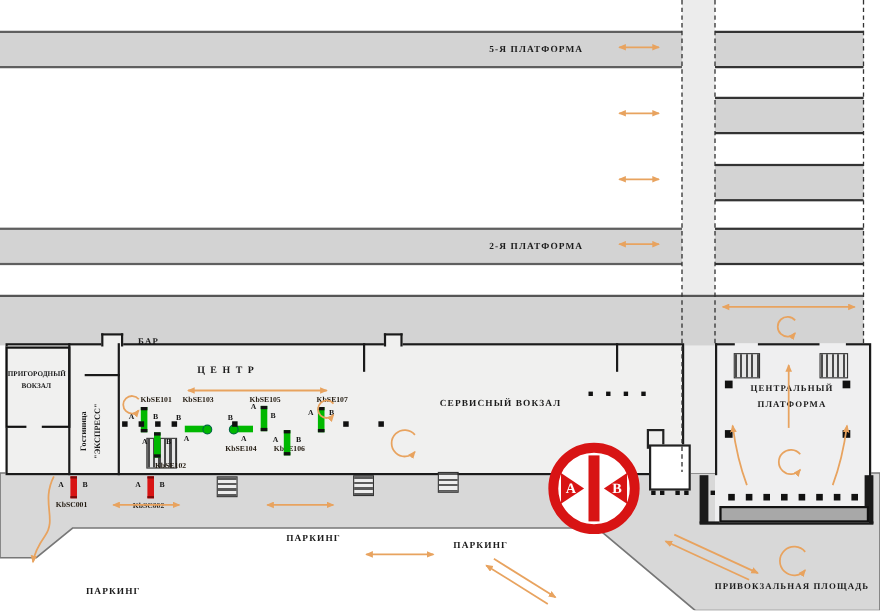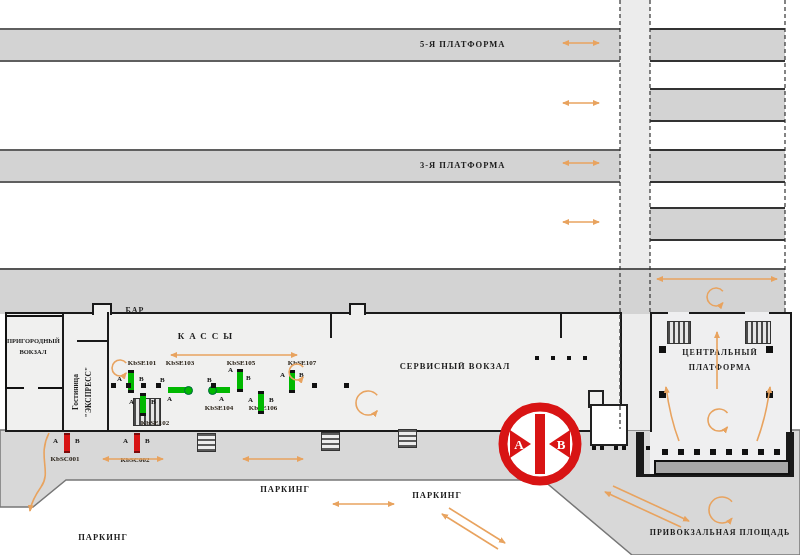--- a/index.html
+++ b/index.html
@@ -8,21 +8,21 @@
   .abs{position:absolute;}
   .lbl{position:absolute;font-weight:bold;font-size:9px;letter-spacing:1px;white-space:nowrap;
        color:#1c1c1c;text-align:center;}
   .sm{font-size:7px;letter-spacing:0;}
   .id{position:absolute;font-weight:bold;font-size:7px;white-space:nowrap;color:#221a10;text-align:center;}
   .ab{position:absolute;font-weight:bold;font-size:7px;color:#111;}
   .bar-left{position:absolute;left:0;width:620px;height:30px;background:#d3d3d3;
             border-top:2px solid #5f5f5f;border-bottom:2px solid #5f5f5f;}
   .bar-right{position:absolute;left:650px;width:135px;height:30px;background:#d3d3d3;
              border-top:2px solid #333;border-bottom:2px solid #333;}
-  .plat-lbl{position:absolute;left:420px;top:9px;width:135px;text-align:left;
+  .plat-lbl{position:absolute;left:420px;top:9px;width:135px;text-align:center;
             font-weight:bold;font-size:8.5px;letter-spacing:1px;white-space:nowrap;}
   .wall{position:absolute;background:#1a1a1a;}
   .pillar{position:absolute;width:5px;height:5px;background:#111;}
   .pillar.big{width:7px;height:7px;}
   .pillar.tiny{width:4px;height:4px;}
   .vbar{position:absolute;width:6px;height:17px;background:#00b800;
         border-top:3px solid #111;border-bottom:3px solid #111;}
   .hbar{position:absolute;width:18px;height:6px;background:#00b800;}
   .gdot{position:absolute;width:7px;height:7px;border-radius:50%;background:#00b800;border:1px solid #064;}
   .rbar{position:absolute;width:6px;height:16px;background:#d81414;border-top:2px solid #7a0a0a;border-bottom:2px solid #7a0a0a;}
@@ -43,24 +43,24 @@
   </svg>
 
   <div class="abs" style="left:620px;top:0;width:30px;height:268px;background:#ececec;z-index:1"></div>
   <div class="abs" style="left:620px;top:312px;width:30px;height:118px;background:#ececec;z-index:1"></div>
 
   <div class="bar-left" style="top:28px;z-index:1">
     <span class="plat-lbl">5-Я ПЛАТФОРМА</span>
   </div>
   <div class="bar-right" style="top:28px;z-index:1"></div>
   <div class="bar-right" style="top:88px;z-index:1"></div>
-  <div class="bar-left" style="top:149px;z-index:1">
-    <span class="plat-lbl">3-Я ПЛАТФОРМА</span>
+  <div class="bar-right" style="top:149px;z-index:1"></div>
+  <div class="bar-left" style="top:207px;z-index:1">
+    <span class="plat-lbl">2-Я ПЛАТФОРМА</span>
   </div>
-  <div class="bar-right" style="top:149px;z-index:1"></div>
   <div class="bar-right" style="top:207px;z-index:1"></div>
 
   <div class="abs" style="left:0;top:268px;width:785px;height:44px;background:#d3d3d3;border-top:2px solid #555;z-index:1"></div>
   <div class="lbl" style="left:420px;top:286px;width:130px">1-Я ПЛАТФОРМА</div>
 
   <div class="abs" style="left:5px;top:312px;width:613px;height:116px;background:#f0f0ef;border:2px solid #1a1a1a;z-index:2"></div>
   <div class="bump" style="left:92px;top:303px;width:16px;height:10px;z-index:3"></div>
   <div class="bump" style="left:349px;top:303px;width:13px;height:10px;z-index:3"></div>
 
   <div class="abs" style="left:5px;top:315px;width:55px;height:70px;border:2.5px solid #111;background:#f0f0ef;z-index:3"></div>
@@ -72,21 +72,21 @@
   <div class="wall" style="left:107px;top:312px;width:2px;height:120px;z-index:3"></div>
   <div class="wall" style="left:77px;top:340px;width:32px;height:2px;z-index:3"></div>
   <div class="abs" style="left:70px;top:458px;width:132px;transform:rotate(-90deg);transform-origin:0 0;text-align:center;font-weight:bold;font-size:7.5px;line-height:1.7;z-index:3">
     <div>Гостиница</div>
     <div>"ЭКСПРЕСС"</div>
   </div>
 
   <div class="wall" style="left:330px;top:312px;width:2px;height:26px;z-index:3"></div>
   <div class="wall" style="left:560px;top:312px;width:2px;height:26px;z-index:3"></div>
   <div class="lbl" style="left:115px;top:306px;width:40px;font-size:8px;z-index:3">БАР</div>
-  <div class="lbl" style="left:160px;top:331px;width:95px;font-size:9px;letter-spacing:5px;z-index:3">КАССЫ</div>
+  <div class="lbl" style="left:160px;top:331px;width:95px;font-size:9px;letter-spacing:5px;z-index:3">ЦЕНТР</div>
   <div class="lbl" style="left:395px;top:361px;width:120px;font-size:8.5px;z-index:3">СЕРВИСНЫЙ ВОКЗАЛ</div>
 
   <div class="stairsV" style="left:133px;top:398px;width:26px;height:26px;z-index:3"></div>
 
   <div class="id" style="left:120px;top:359px;width:44px;z-index:3">KbSE101</div>
   <div class="vbar" style="left:128px;top:370px;z-index:3"></div>
   <span class="ab" style="left:117px;top:375px;z-index:3">А</span>
   <span class="ab" style="left:139px;top:375px;z-index:3">В</span>
 
   <div class="id" style="left:133px;top:419px;width:44px;z-index:3">KbSE102</div>

